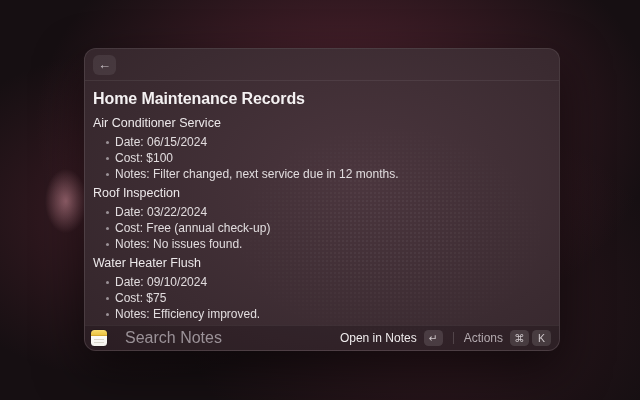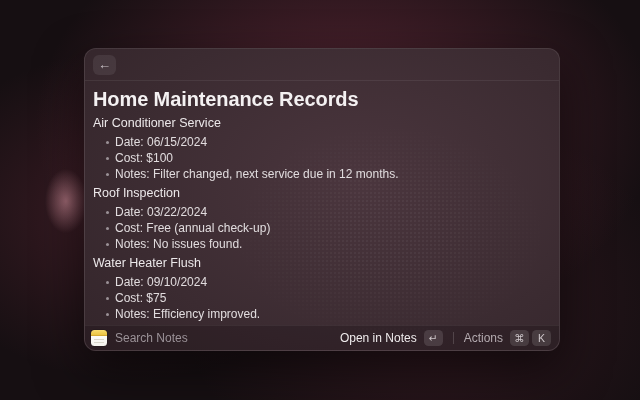--- a/index.html
+++ b/index.html
@@ -39,21 +39,21 @@
   .back-btn{
     width:23px;height:20px;border-radius:6px;
     background:rgba(255,255,255,0.08);
     display:flex;align-items:center;justify-content:center;
     color:#cbc4c8;font-size:13px;line-height:1;cursor:pointer;
   }
   .content{
     flex:1 1 auto;overflow:hidden;padding:8px 16px 0 8px;position:relative;
   }
   .note-title{
-    font-size:20px;font-weight:700;color:#f4f1f2;letter-spacing:-0.1px;
+    font-size:16px;font-weight:700;color:#f4f1f2;letter-spacing:-0.1px;
     line-height:20px;margin:0 0 7px;
   }
   .section-heading{
     font-size:12.5px;font-weight:400;color:#ece8ea;line-height:15px;margin:4px 0 3px;
   }
   .bullet-list{list-style:none;margin:0;padding:0 0 0 22px;}
   .bullet-item{
     position:relative;font-size:12px;color:#e1dcde;line-height:16px;
   }
   .bullet-item::before{
@@ -69,21 +69,21 @@
   .notes-icon{
     width:16px;height:16px;border-radius:3.5px;position:relative;overflow:hidden;
     background:linear-gradient(180deg,#f8dc6f 0%,#eac342 32%,#c89c2b 36%,#fcfcf9 37%,#f4f3ee 100%);
     box-shadow:0 0 0 0.5px rgba(0,0,0,0.25);
     flex:0 0 auto;
   }
   .notes-icon::after{
     content:'';position:absolute;left:3px;right:3px;top:9px;height:5px;
     background:repeating-linear-gradient(180deg,#d9d6cb 0 1px,transparent 1px 3px);
   }
-  .footer-cmd-name{font-size:12px;color:#9b9298;margin-left:8px;}
+  .footer-cmd-name{font-size:16px;color:#9b9298;margin-left:18px;}
   .footer-right{margin-left:auto;display:flex;align-items:center;}
   .primary-action-label{font-size:12px;font-weight:500;color:#efebec;}
   .secondary-action-label{font-size:12px;color:#b3aaaf;}
   .key-badge{
     display:inline-flex;align-items:center;justify-content:center;
     min-width:11px;height:16px;padding:0 4px;margin:0;
     background:rgba(255,255,255,0.12);border-radius:4.5px;
     color:#cdc6c9;font-size:10.5px;line-height:1;
   }
   .kb-gap-l{margin-left:7px;}

